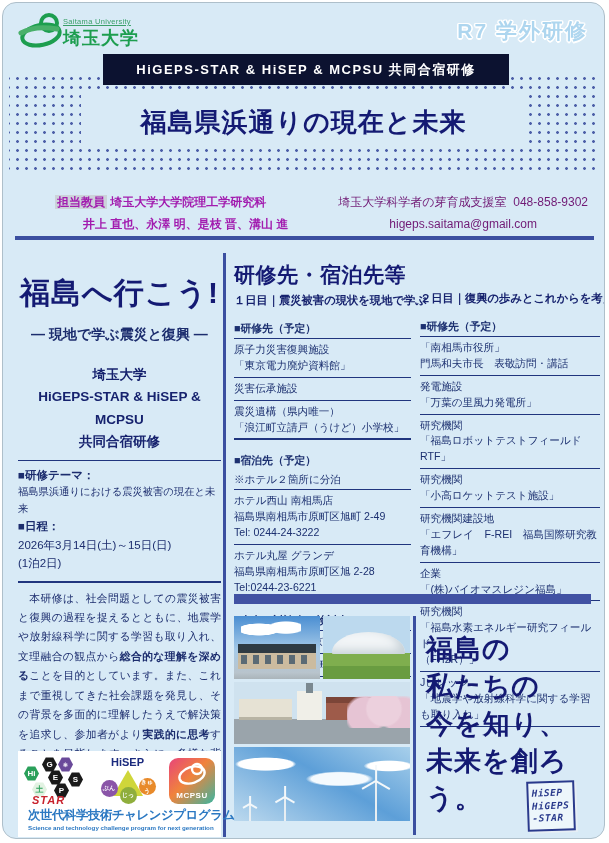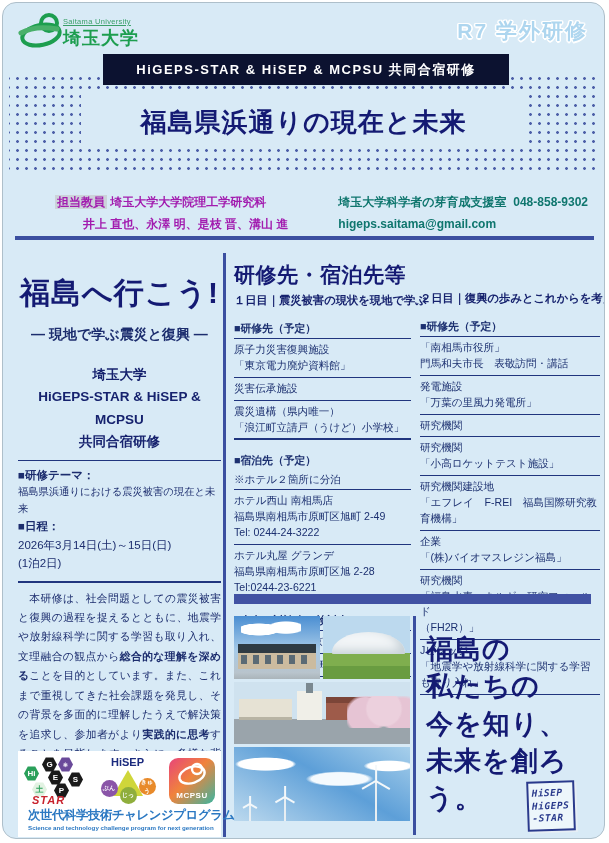--- a/index.html
+++ b/index.html
@@ -21,22 +21,22 @@
   .dotband{position:absolute;left:6px;top:68px;width:589px;height:100px;
            background-image:radial-gradient(circle,#4d5fa8 1.3px,rgba(0,0,0,0) 1.5px);
            background-size:9px 9px;background-position:4px 3px;}
   .title-clear{position:absolute;left:72px;right:72px;top:24px;bottom:22px;background:#d8eaf6;
                display:flex;align-items:center;justify-content:center;}
   .main-title{margin:0;font-size:26px;font-weight:900;color:#141a73;letter-spacing:1px;white-space:nowrap;}
   
   .contact-l{position:absolute;left:52px;top:189px;font-size:12px;font-weight:bold;color:#a21caf;line-height:1.8;}
   .hl{background:#ccd2da;padding:0 2px;}
   .contact-names{margin-left:28px;}
-  .contact-r{position:absolute;right:16px;top:189px;font-size:12px;font-weight:bold;color:#0f766e;
-             text-align:left;line-height:1.8;}
+  .contact-r{position:absolute;right:16px;top:189px;font-size:12px;font-weight:normal;color:#701a75;
+             text-align:center;line-height:1.8;}
   .hdiv{position:absolute;left:12px;top:233px;width:579px;height:4px;background:#3b4fa0;}
   .vdiv1{position:absolute;left:220px;top:250px;width:3px;height:584px;background:#3b4fa0;}
   .vdiv2{position:absolute;left:410px;top:613px;width:3px;height:219px;background:#3b4fa0;}
   .thickbar{position:absolute;left:231px;top:591px;width:357px;height:10px;background:#4152a3;}
   
   .leftcol{position:absolute;left:15px;top:248px;width:203px;color:#1c2d6e;}
   .go-title{font-size:30px;font-weight:900;color:#141a73;text-align:center;margin-top:22px;letter-spacing:1px;}
   .go-sub{font-size:14px;font-weight:bold;color:#1c2d6e;text-align:center;margin-top:12px;}
   .orgs{margin-top:20px;text-align:center;font-weight:bold;font-size:13.5px;line-height:1.65;color:#16226e;}
   .lhr{border:none;border-top:1.5px solid #20357e;margin:7px 0 5px;}
@@ -251,20 +251,21 @@
         <div class="itin">
           <div>「南相馬市役所」</div>
           <div>門馬和夫市長　表敬訪問・講話</div>
         </div>
         <div class="itin">
           <div>発電施設</div>
           <div>「万葉の里風力発電所」</div>
         </div>
         <div class="itin">
           <div>研究機関</div>
+          <div>「福島ロボットテストフィールド　RTF」</div>
         </div>
         <div class="itin">
           <div>研究機関</div>
           <div>「小高ロケットテスト施設」</div>
         </div>
         <div class="itin">
           <div>研究機関建設地</div>
           <div>「エフレイ　F-REI　福島国際研究教育機構」</div>
         </div>
         <div class="itin">

